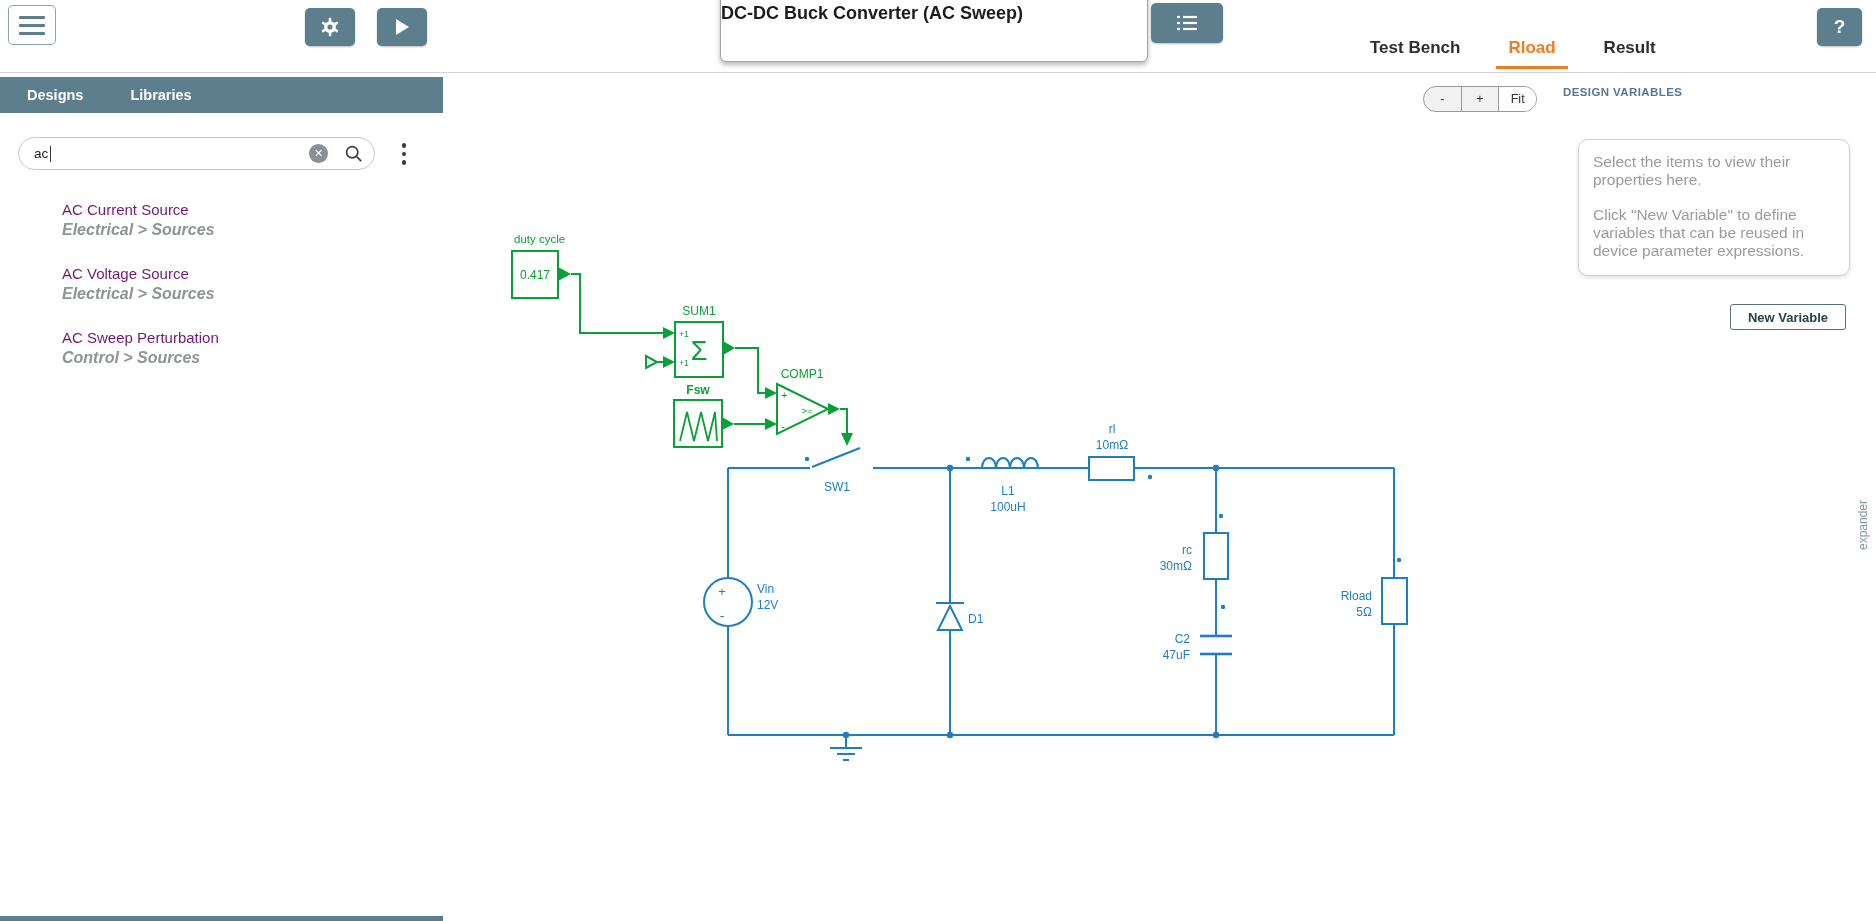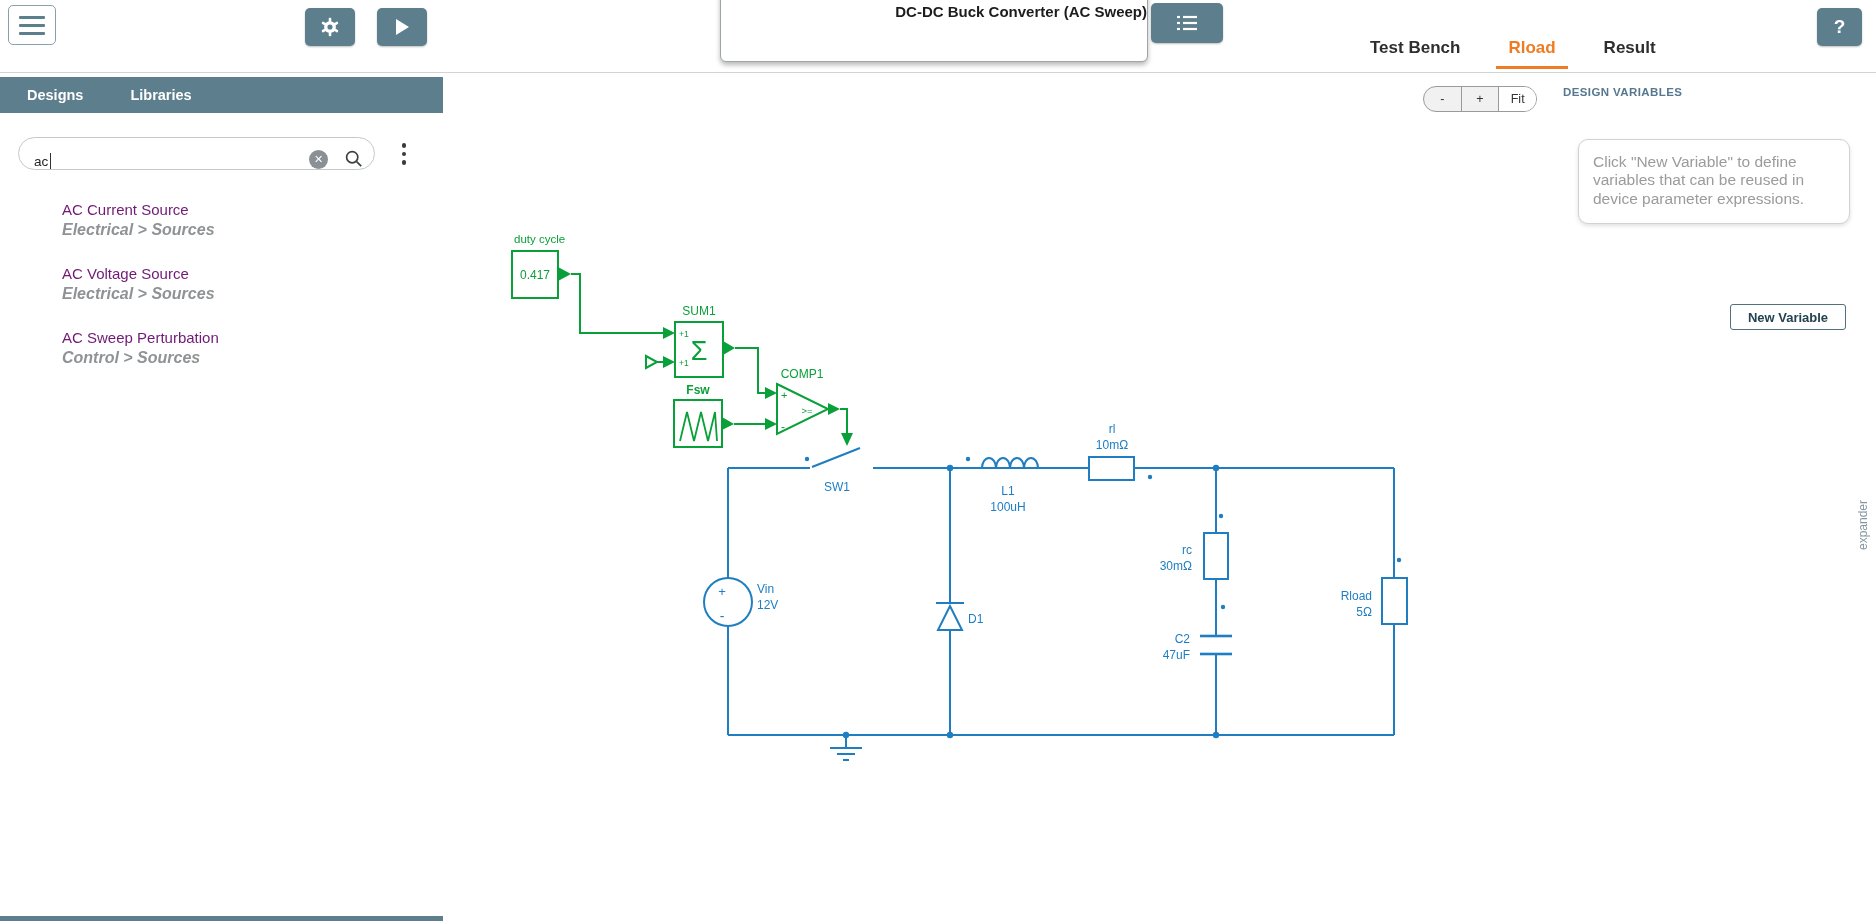--- a/index.html
+++ b/index.html
@@ -20,35 +20,35 @@
   .gear-btn  { left:305px; top:8px; width:50px; height:38px; }
   .play-btn  { left:377px; top:8px; width:50px; height:38px; }
   .list-btn  { left:1151px; top:3px; width:72px; height:40px; }
   .help-btn  { left:1817px; top:8px; width:45px; height:38px;
                font-size:19px; font-weight:bold; }
   .play-tri { width:0; height:0; border-left:13px solid #fff;
               border-top:8px solid transparent; border-bottom:8px solid transparent; }
   .title-box { position:absolute; left:720px; top:-14px; width:428px; height:76px;
             background:#fff; border:1px solid #9fa4a8; border-radius:6px;
             box-shadow:0 3px 5px rgba(0,0,0,.28); }
-  .title-box span { display:block; text-align:right; margin-top:16px;
-            font-size:15px; font-weight:bold; color:#1c1c1c; }
+  .title-box span { display:block; text-align:left; margin-top:16px;
+            font-size:18px; font-weight:bold; color:#1c1c1c; }
   .tabs { position:absolute; left:1358px; top:38px; display:flex; gap:24px; }
   .tab { font-size:17px; font-weight:600; color:#2e2e2e; padding:0 12px 8px 12px; cursor:pointer; }
   .tab.active { color:#ee7c23; border-bottom:3px solid #ee7c23; }
 
   
   .sidebar { position:absolute; left:0; top:73px; width:499px; height:848px;
              background:#fff; border-right:2px solid #d946ef; }
   .side-header { position:absolute; left:0; top:4px; width:443px; height:36px;
              background:#5d7e8d; display:flex; align-items:center; padding-left:27px; gap:47px; }
   .side-tab { color:#fff; font-size:14.5px; font-weight:bold; cursor:pointer; }
   .search-pill { position:absolute; left:18px; top:64px; width:357px; height:33px;
              border:1px solid #c4c9cc; border-radius:17px; background:#fff;
-             display:flex; align-items:flex-end; padding:0 10px 0 15px; }
+             display:flex; align-items:center; padding:0 10px 0 15px; }
   .search-text { font-size:13.5px; color:#222; }
   .caret { display:inline-block; width:1px; height:16px; background:#333;
            margin-left:2px; vertical-align:middle; }
   .pill-icons { margin-left:auto; display:flex; align-items:center; gap:16px; }
   .clear-ic { width:19px; height:19px; border-radius:50%; background:#8a9095;
            color:#fff; font-size:11px; display:flex; align-items:center;
            justify-content:center; cursor:pointer; }
   .kebab { position:absolute; left:396px; top:66px; width:16px; height:30px;
            display:flex; flex-direction:column; align-items:center;
            justify-content:center; gap:4px; cursor:pointer; }
@@ -317,19 +317,20 @@
 
   <div class="zoom-pill">
     <div class="zoom-seg">-</div>
     <div class="zoom-seg">+</div>
     <div class="zoom-seg">Fit</div>
   </div>
 
   <div class="dv-heading">DESIGN VARIABLES</div>
 
   <div class="info-box">
+    <p>Select the items to view their properties here.</p>
     <p>Click "New Variable" to define variables that can be reused in device parameter expressions.</p>
   </div>
 
   <div class="new-var-btn">New Variable</div>
 
   <div class="edge-label">expander</div>
 </div>
 
 </body></html>

